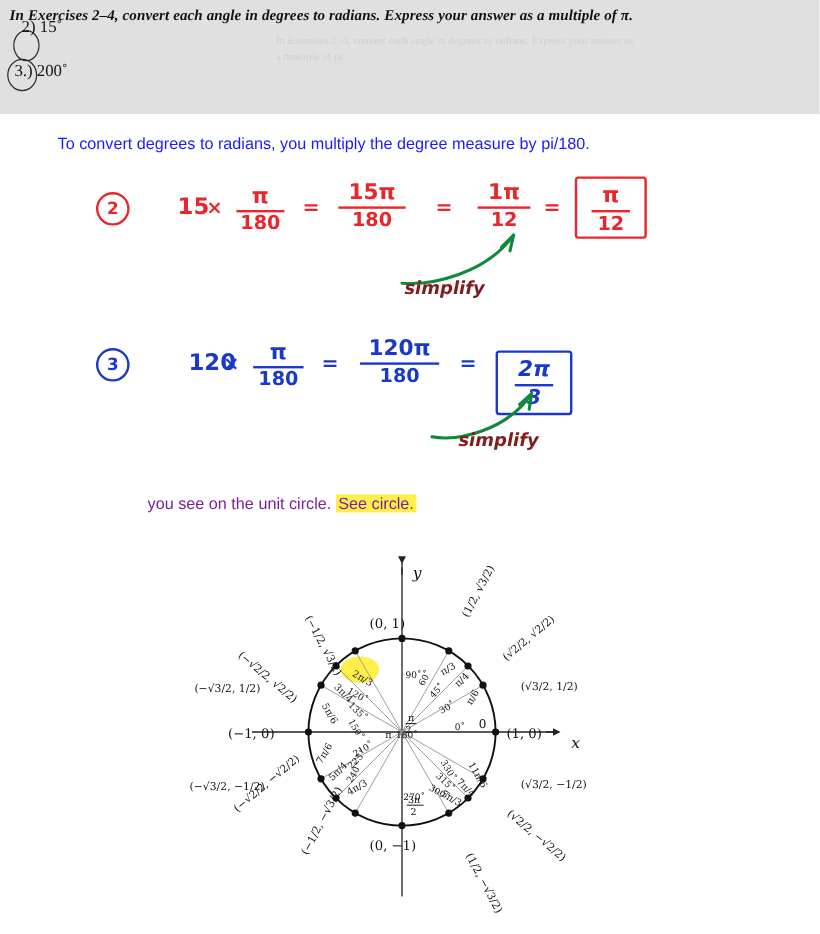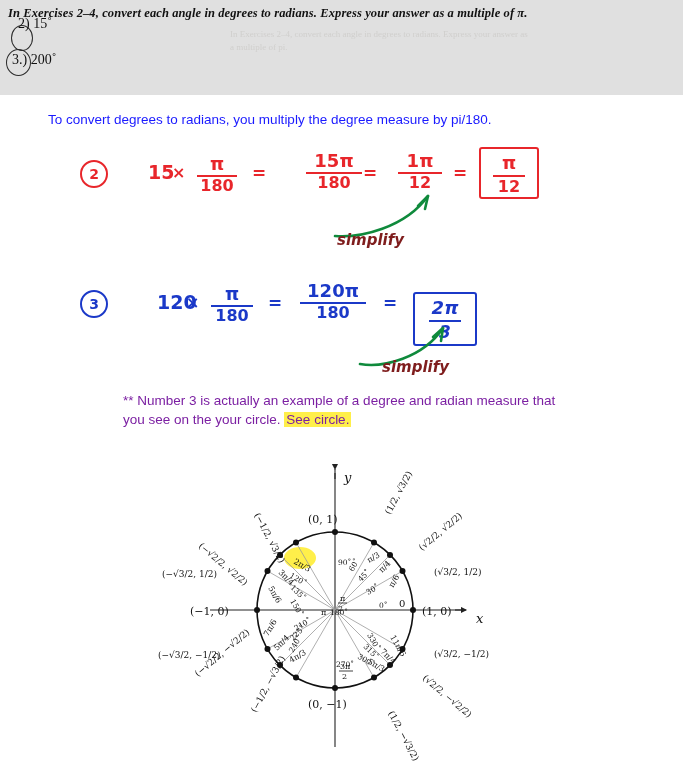--- a/index.html
+++ b/index.html
@@ -110,21 +110,21 @@
   <div style="position:absolute;left:172px;top:163px;font-size:16px;">×</div>
 
   <div class="frac" style="left:197px;top:155px;width:40px;font-size:18px;">
     <span class="num">π</span>
     <span class="bar"></span>
     <span class="den" style="font-size:16px;">180</span>
   </div>
 
   <div style="position:absolute;left:252px;top:163px;font-size:17px;">=</div>
 
-  <div class="frac" style="left:306px;top:152px;width:56px;font-size:18px;">
+  <div class="frac" style="left:282px;top:152px;width:56px;font-size:18px;">
     <span class="num">15π</span>
     <span class="bar"></span>
     <span class="den" style="font-size:16px;">180</span>
   </div>
 
   <div style="position:absolute;left:363px;top:163px;font-size:17px;">=</div>
 
   <div class="frac" style="left:398px;top:152px;width:44px;font-size:18px;">
     <span class="num">1π</span>
     <span class="bar"></span>
@@ -180,22 +180,22 @@
   </div>
 </div>
 
 <svg class="arrow-svg" style="left:355px;top:320px;" width="100" height="48">
   <path d="M5 44 C 28 48, 68 38, 88 8" stroke="#0f8a3c" stroke-width="2.6" fill="none" stroke-linecap="round"></path>
   <path d="M88 8 L 78 17 M88 8 L 86 21" stroke="#0f8a3c" stroke-width="2.6" fill="none" stroke-linecap="round"></path>
 </svg>
 <div class="hand green" style="position:absolute;left:382px;top:358px;font-size:15px;font-style:italic;">simplify</div>
 
 <div id="note-purple">
-  <span>** Number 3 is actually an example of a degree and radian measure that</span><br>
-  <span>you see on the your circle.</span>
+  <br>
+  <span>you see on the unit circle.</span>
   <span class="hl">See circle.</span>
 </div>
 
 <div id="unit-circle-wrap">
 <svg id="unit-circle-svg" width="400" height="320" viewBox="0 0 400 320">
   <defs>
     <marker id="ah" markerWidth="7" markerHeight="7" refX="5" refY="3" orient="auto">
       <path d="M0,0 L6,3 L0,6 z" fill="#222"></path>
     </marker>
   </defs>

